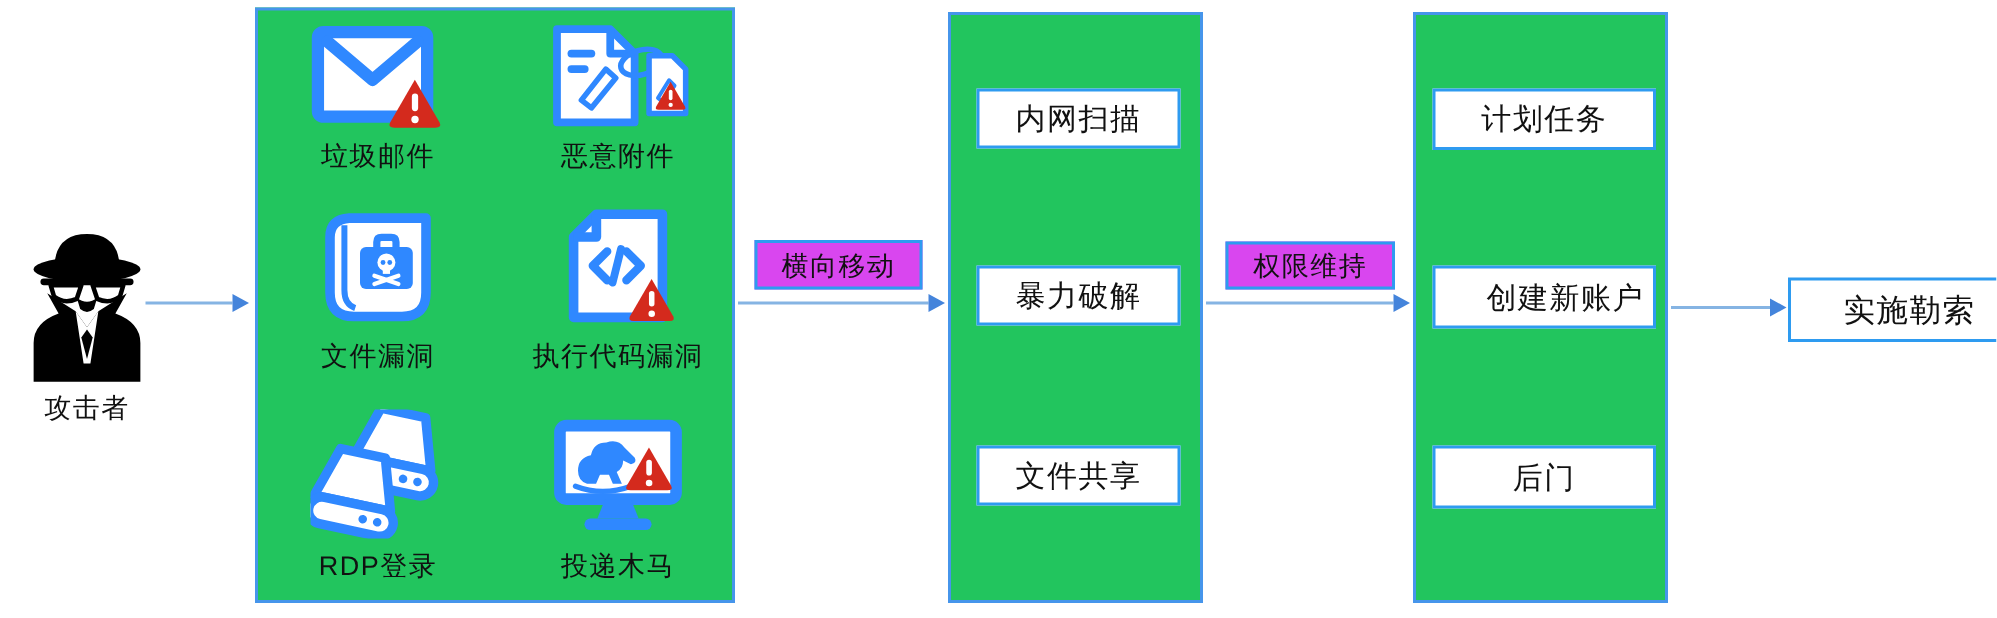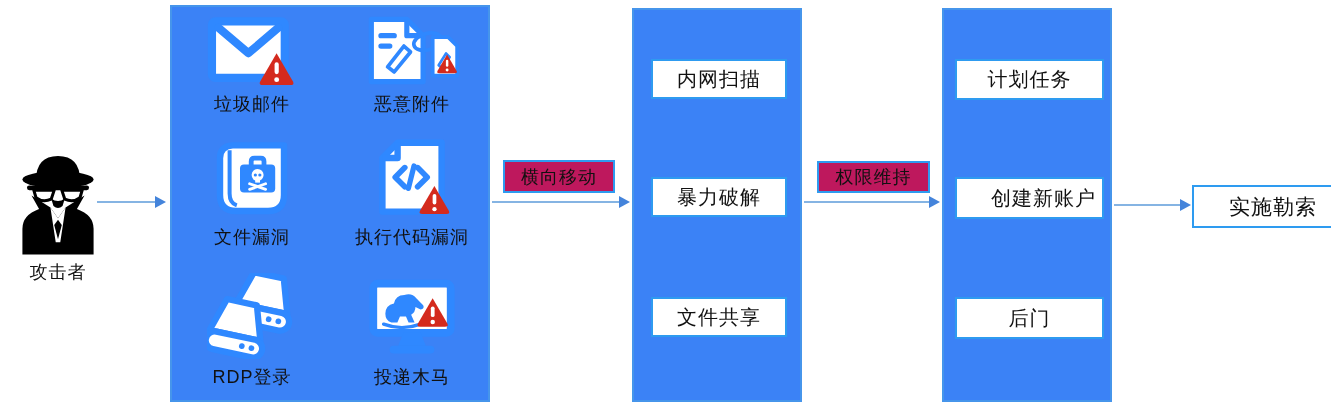--- a/index.html
+++ b/index.html
@@ -1,29 +1,29 @@
 <!DOCTYPE html>
 <html><head>
 <meta charset="utf-8">
 <style>
   html,body{margin:0;padding:0;background:#fff;}
   .canvas{
     position:relative;width:1331px;height:412px;background:#fff;overflow:hidden;
     font-family:"Liberation Sans","DejaVu Sans",sans-serif;color:#000;
   }
   
-  .big-box{position:absolute;border:2px solid #4695EB;background:#3b82f6;box-sizing:border-box;}
+  .big-box{position:absolute;border:2px solid #4695EB;background:#22c55e;box-sizing:border-box;}
   
   .small-box{
     position:absolute;border:2px solid #2E9BF0;background:#fff;box-sizing:border-box;
     display:flex;align-items:center;justify-content:center;
     font-size:20px;letter-spacing:1px;color:#111;
   }
   .arrow-label{
-    position:absolute;border:2px solid #2E9BF0;background:#be185d;box-sizing:border-box;
+    position:absolute;border:2px solid #2E9BF0;background:#d946ef;box-sizing:border-box;
     display:flex;align-items:center;justify-content:center;
     font-size:18px;letter-spacing:1px;color:#111;
   }
   
   .arrow{position:absolute;height:2px;background:#85B4E3;}
   .arrow::after{
     content:'';position:absolute;right:-11px;top:-5px;width:0;height:0;
     border-left:11px solid #4484DB;border-top:6px solid transparent;border-bottom:6px solid transparent;
   }
   

